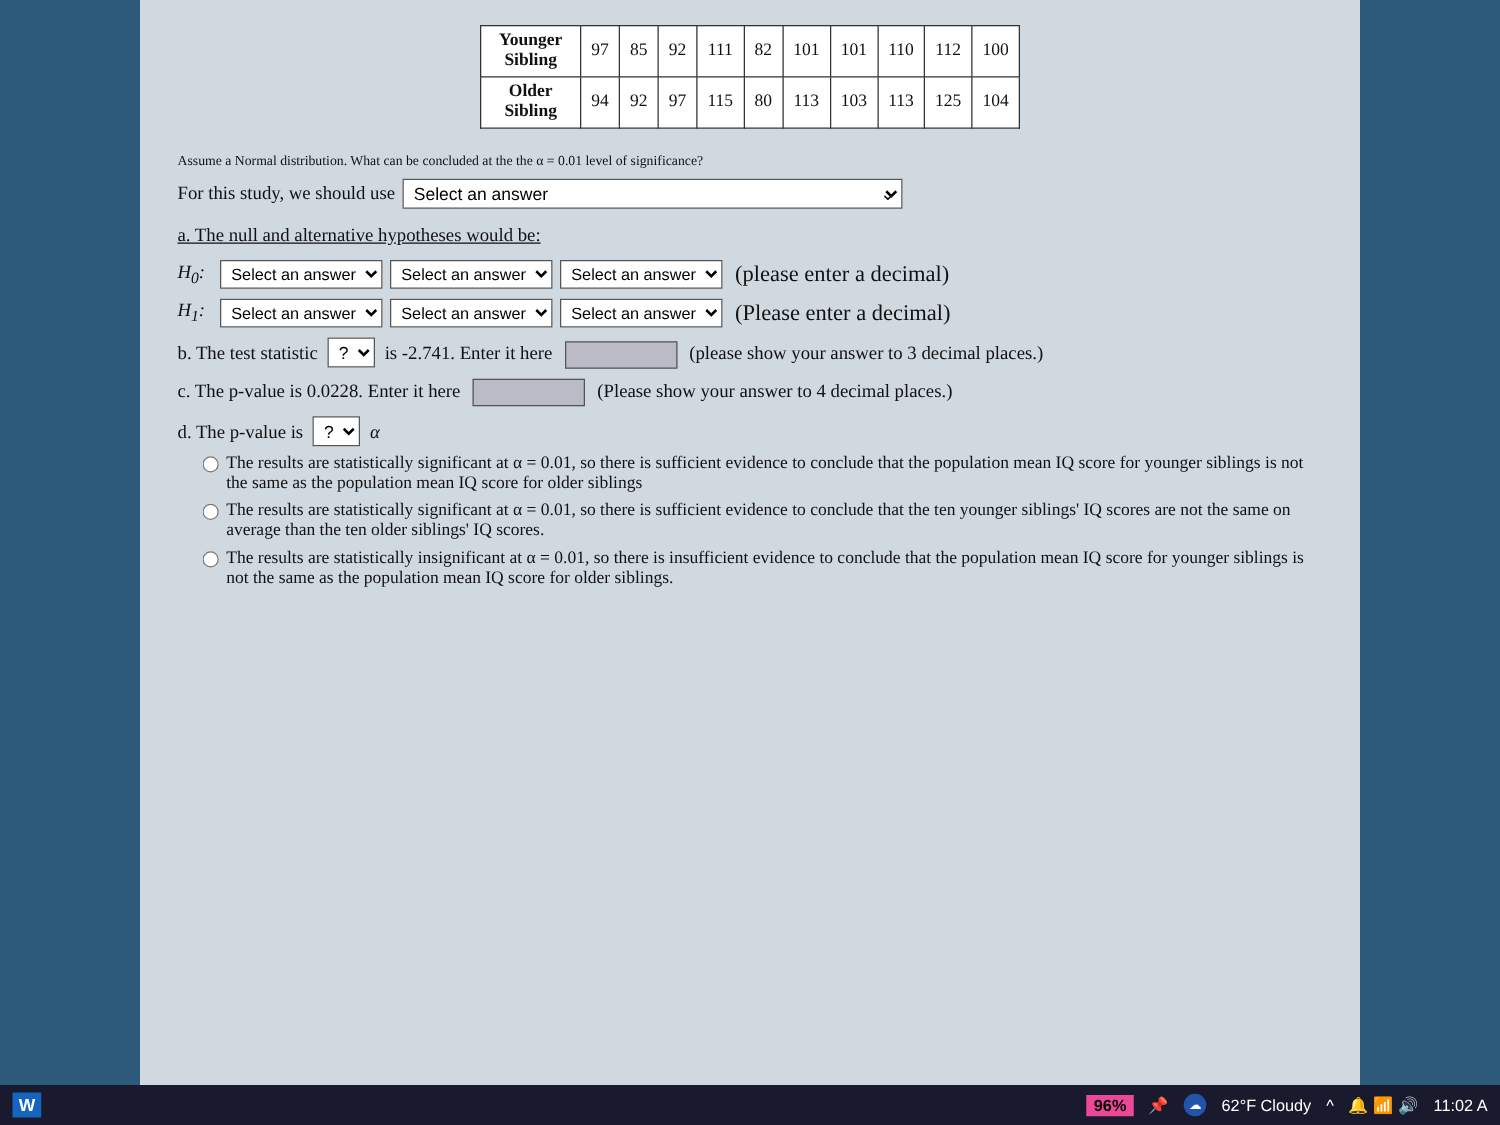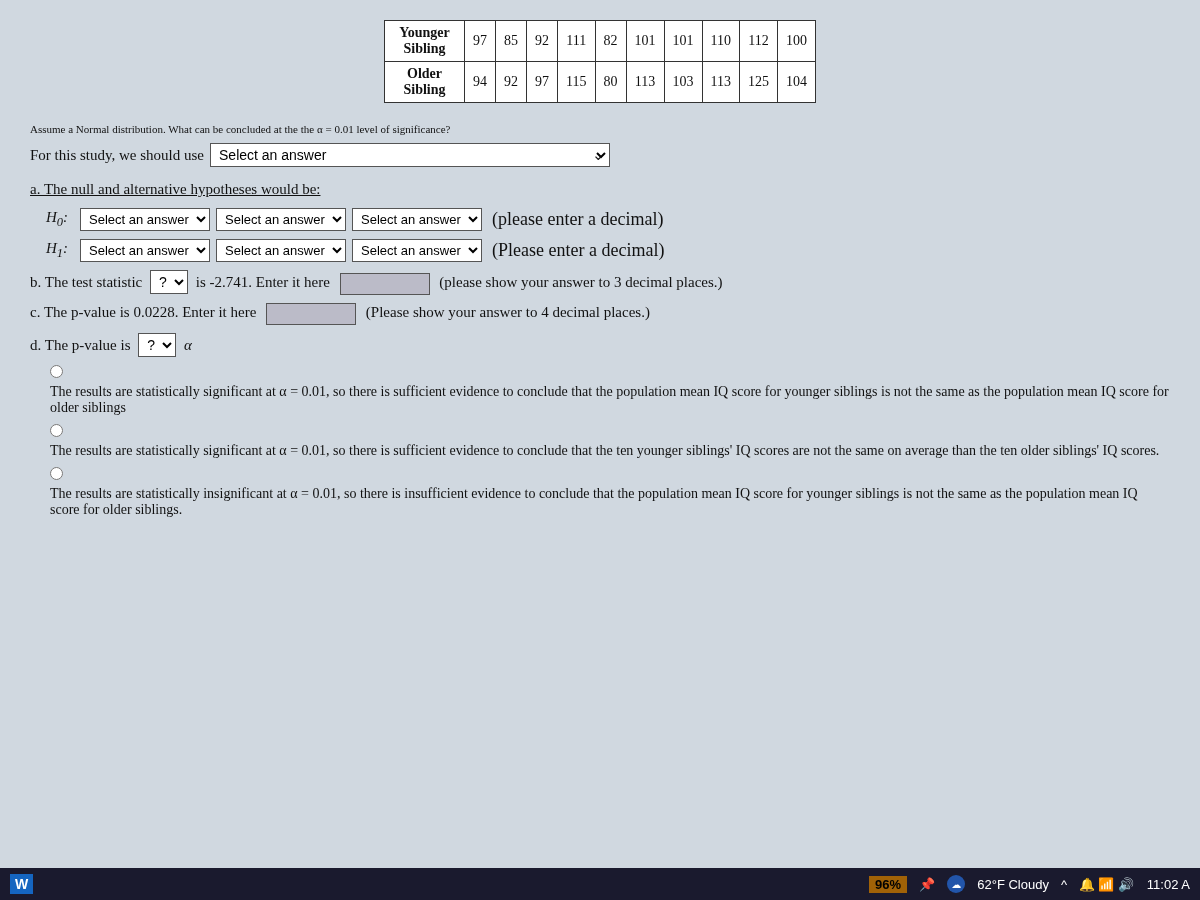--- a/index.html
+++ b/index.html
@@ -6,21 +6,21 @@
     body {
       background: #2d5a7a;
       font-family: 'Times New Roman', serif;
       font-size: 15px;
       color: #111;
       min-height: 900px;
     }
     .page {
       background: #d0d8e0;
       margin: 0 auto;
-      width: 1200px;
+      width: 976px;
       min-height: 900px;
       padding: 20px 30px 20px 30px;
       position: relative;
     }
     table.data-table {
       border-collapse: collapse;
       margin: 0 auto 12px auto;
     }
     table.data-table td, table.data-table th {
       border: 1px solid #333;
@@ -60,21 +60,20 @@
     .hypothesis-row {
       display: flex;
       align-items: center;
       margin: 8px 0 8px 0;
       gap: 6px;
       font-size: 15px;
     }
     .hypothesis-label {
       font-style: italic;
       min-width: 28px;
-      margin-left: 16px;
     }
     .hypothesis-row select {
       border: 1px solid #555;
       background: white;
       padding: 2px 4px;
       font-size: 13px;
     }
     .decimal-note {
       font-size: 18px;
       margin-left: 4px;
@@ -90,21 +89,20 @@
       height: 22px;
       display: inline-block;
       vertical-align: middle;
     }
     .radio-option {
       display: flex;
       align-items: flex-start;
       margin: 6px 0 6px 20px;
       font-size: 14px;
       gap: 6px;
-      flex-direction: column;
     }
     .radio-option input[type=radio] {
       margin-top: 2px;
       flex-shrink: 0;
     }
     .taskbar {
       position: fixed;
       bottom: 0;
       left: 0;
       width: 1200px;
@@ -123,21 +121,21 @@
       display: flex;
       align-items: center;
       gap: 8px;
     }
     .taskbar-right {
       display: flex;
       align-items: center;
       gap: 12px;
     }
     .zoom-badge {
-      background: #a16207;
+      background: #ec4899;
       color: black;
       padding: 1px 6px;
       font-size: 13px;
       font-weight: bold;
     }
     .weather-badge {
       background: #2255aa;
       border-radius: 50%;
       width: 18px;
       height: 18px;

